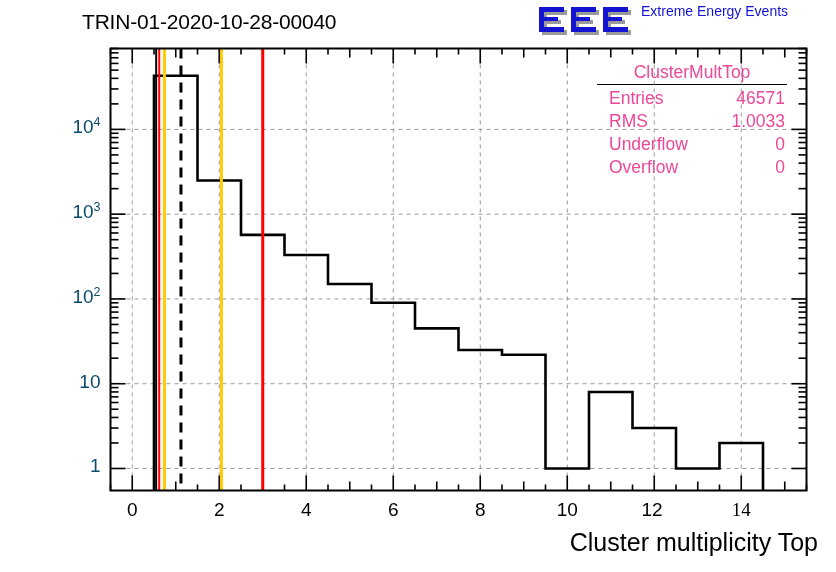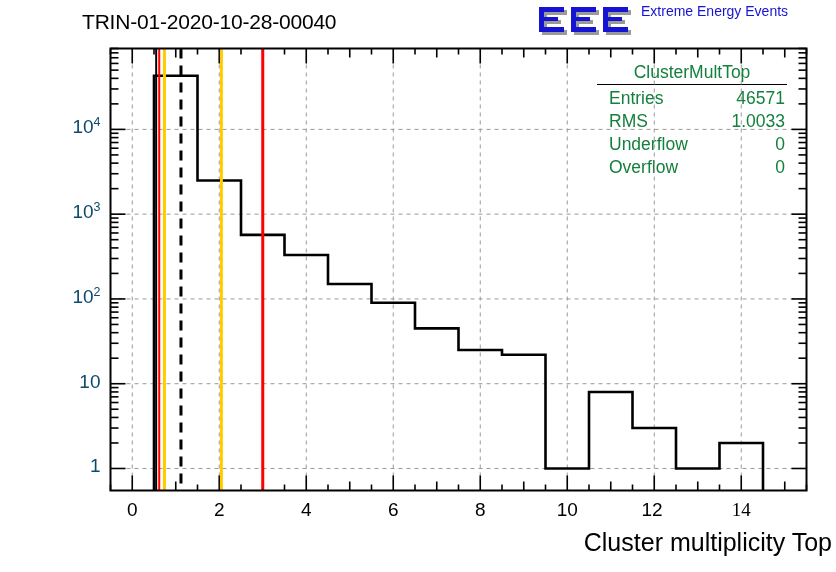--- a/index.html
+++ b/index.html
@@ -61,21 +61,21 @@
   }
   #eee-text div { white-space: nowrap; }
 
   
   #stats-box {
     position: absolute;
     left: 597px;
     top: 62px;
     width: 190px;
     font-size: 17.5px;
-    color: #15803d;
+    color: #ec4899;
     background: transparent;
   }
   #stats-name {
     text-align: center;
     padding-bottom: 1px;
     border-bottom: 1.5px solid #000;
     margin-bottom: 2px;
   }
   .stat-row {
     display: flex;
@@ -101,21 +101,21 @@
   }
   .xlab {
     position: absolute;
     font-size: 19px;
     color: #000;
     text-align: center;
     white-space: nowrap;
   }
   #x-axis-title {
     position: absolute;
-    right: 4px;
+    right: 18px;
     top: 528px;
     font-size: 25px;
     color: #000;
     white-space: nowrap;
   }
 </style>
 </head>
 <body>
 
 <div id="canvas">

